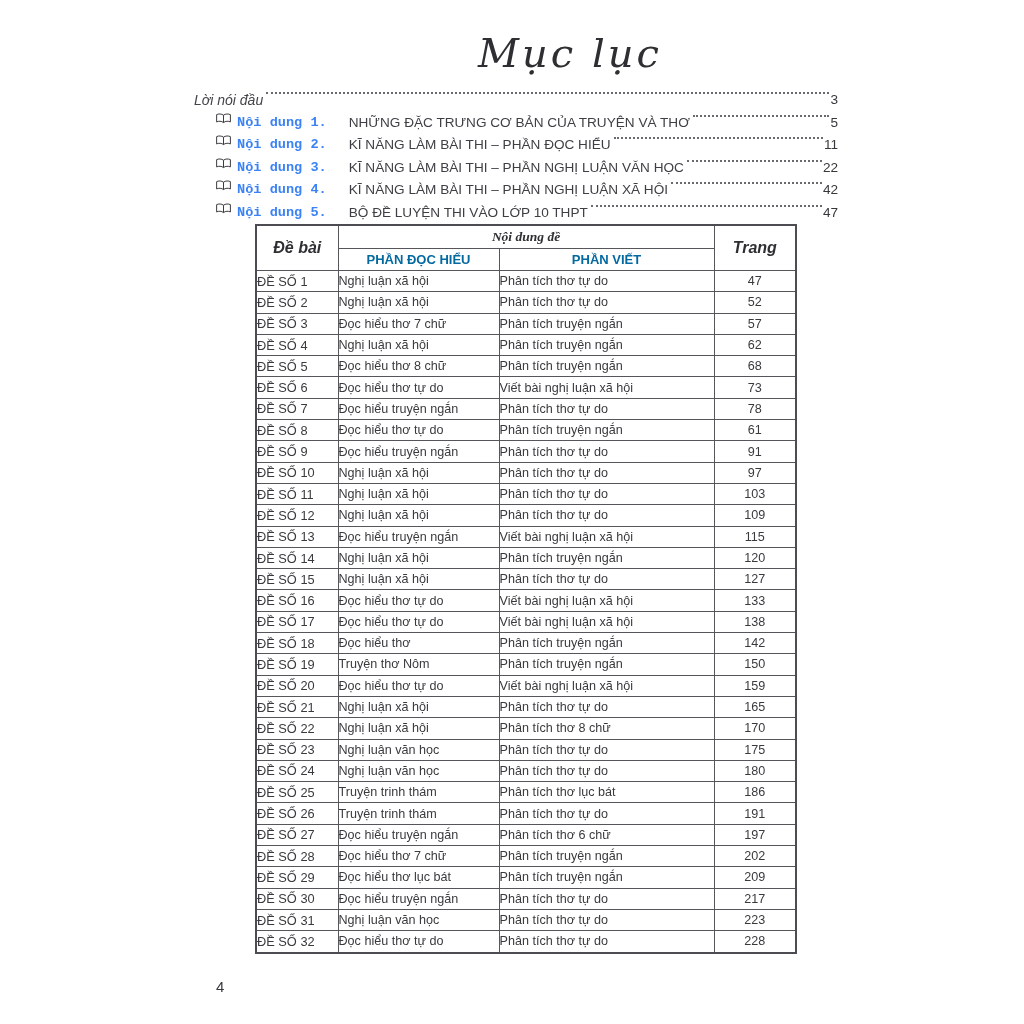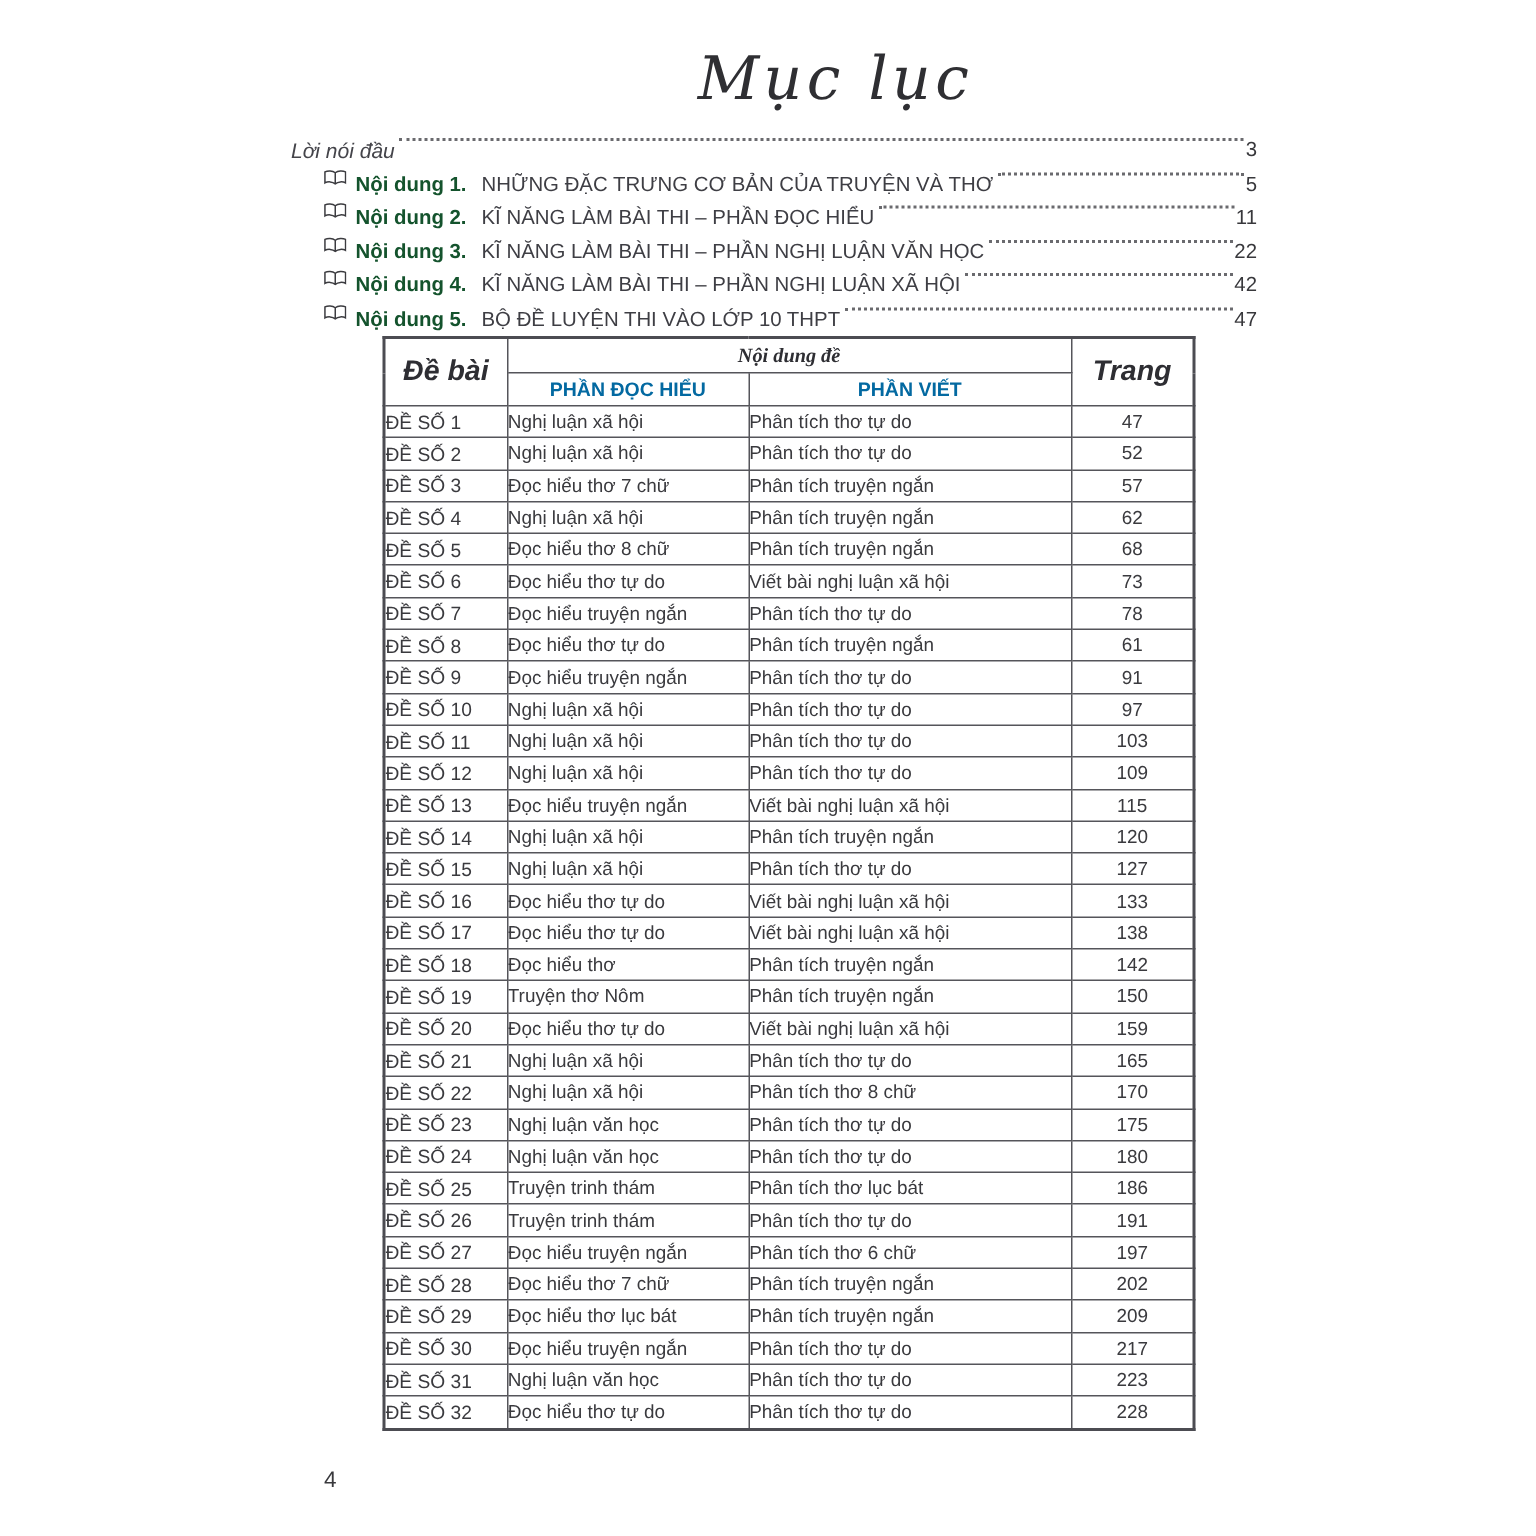--- a/index.html
+++ b/index.html
@@ -11,21 +11,21 @@
     background: #ffffff;
     font-family: "Liberation Sans", sans-serif;
     color: #3b3b3b;
     overflow: hidden;
   }
 
   
   .title {
     position: absolute;
     top: 30px;
-    left: 557px;
+    left: 570px;
     transform: translateX(-50%);
     font-family: "DejaVu Serif", serif;
     font-style: italic;
     font-weight: 400;
     font-size: 40px;
     letter-spacing: 3px;
     color: #2f2f33;
     white-space: nowrap;
   }
 
@@ -39,21 +39,21 @@
   }
   .toc-row {
     display: flex;
     align-items: flex-start;
     height: 22.5px;
     white-space: nowrap;
   }
   .toc-row.item { padding-left: 22px; }
   .preface-label { font-style: italic; font-size: 14px; color: #44444a; }
   .book-icon { display: inline-block; margin-right: 6px; transform: translateY(-3px); }
-  .toc-bold { font-weight: bold; color: #14532d; margin-right: 10px; }
+  .toc-bold { font-weight: bold; color: #3b82f6; margin-right: 22px; font-family: Liberation Mono, monospace; }
   .toc-text { color: #3e3e44; }
   .dots {
     flex: 1 1 auto;
     min-width: 10px;
     border-bottom: 2px dotted #6a6a6e;
     margin: 0 1px 4px 3px;
   }
   .toc-page { color: #38383c; margin-bottom: 0px; }
 
   
@@ -74,21 +74,21 @@
   table.board th, table.board td {
     border: 1px solid #55555a;
     padding: 0;
     overflow: hidden;
     white-space: nowrap;
   }
   table.board { border: 2px solid #4c4c52; }
   th.h-debai, th.h-trang {
     font-style: italic;
     font-weight: bold;
-    font-size: 19px;
+    font-size: 16px;
     text-align: center;
     color: #2e2e33;
   }
   th.h-noidung {
     font-style: italic;
     font-weight: bold;
     font-size: 13.5px;
     text-align: center;
     height: 22px;
     color: #2e2e33;

